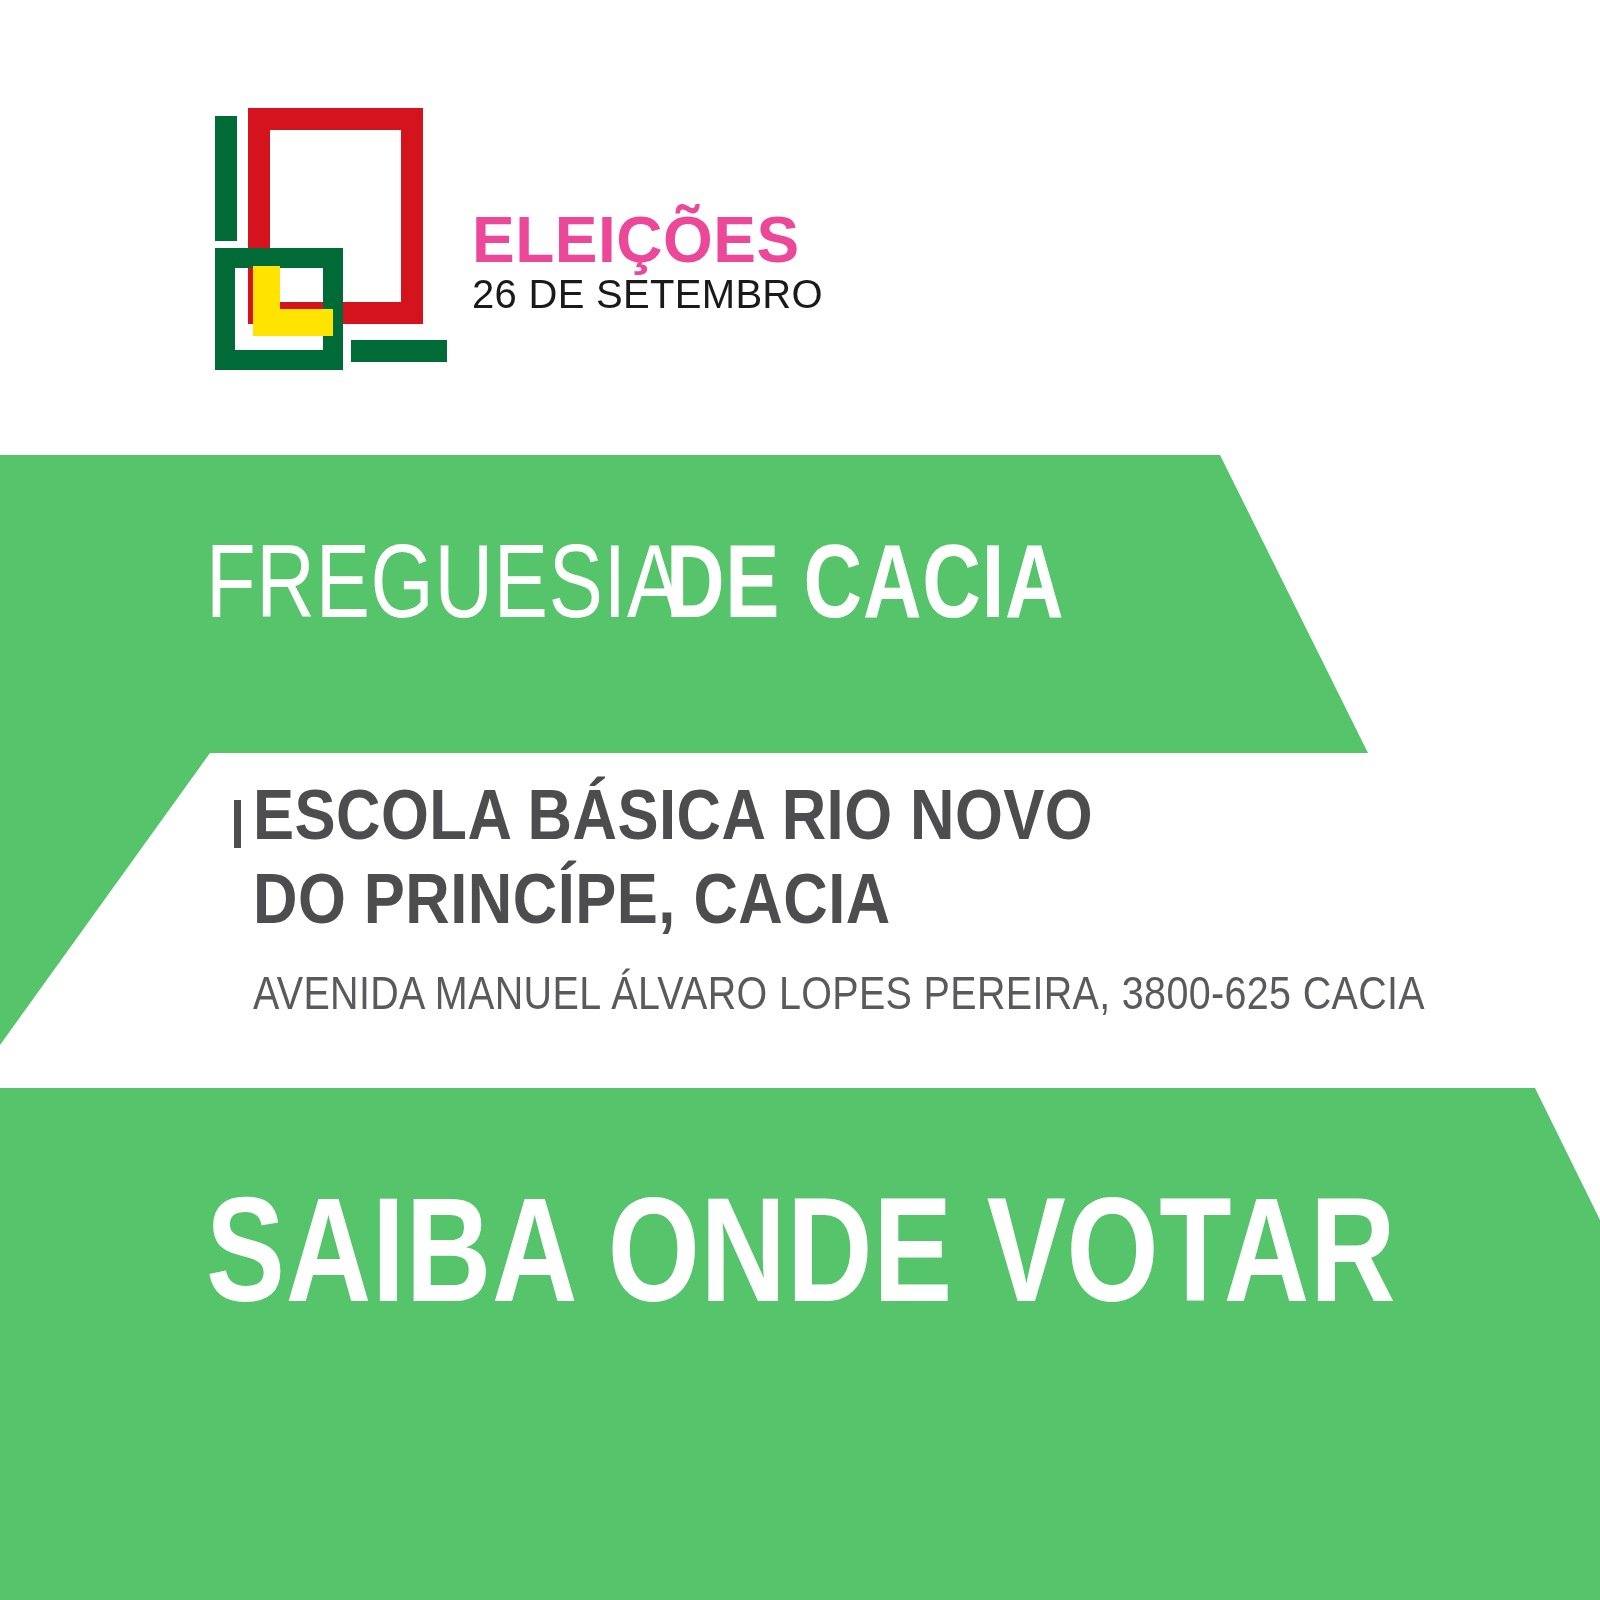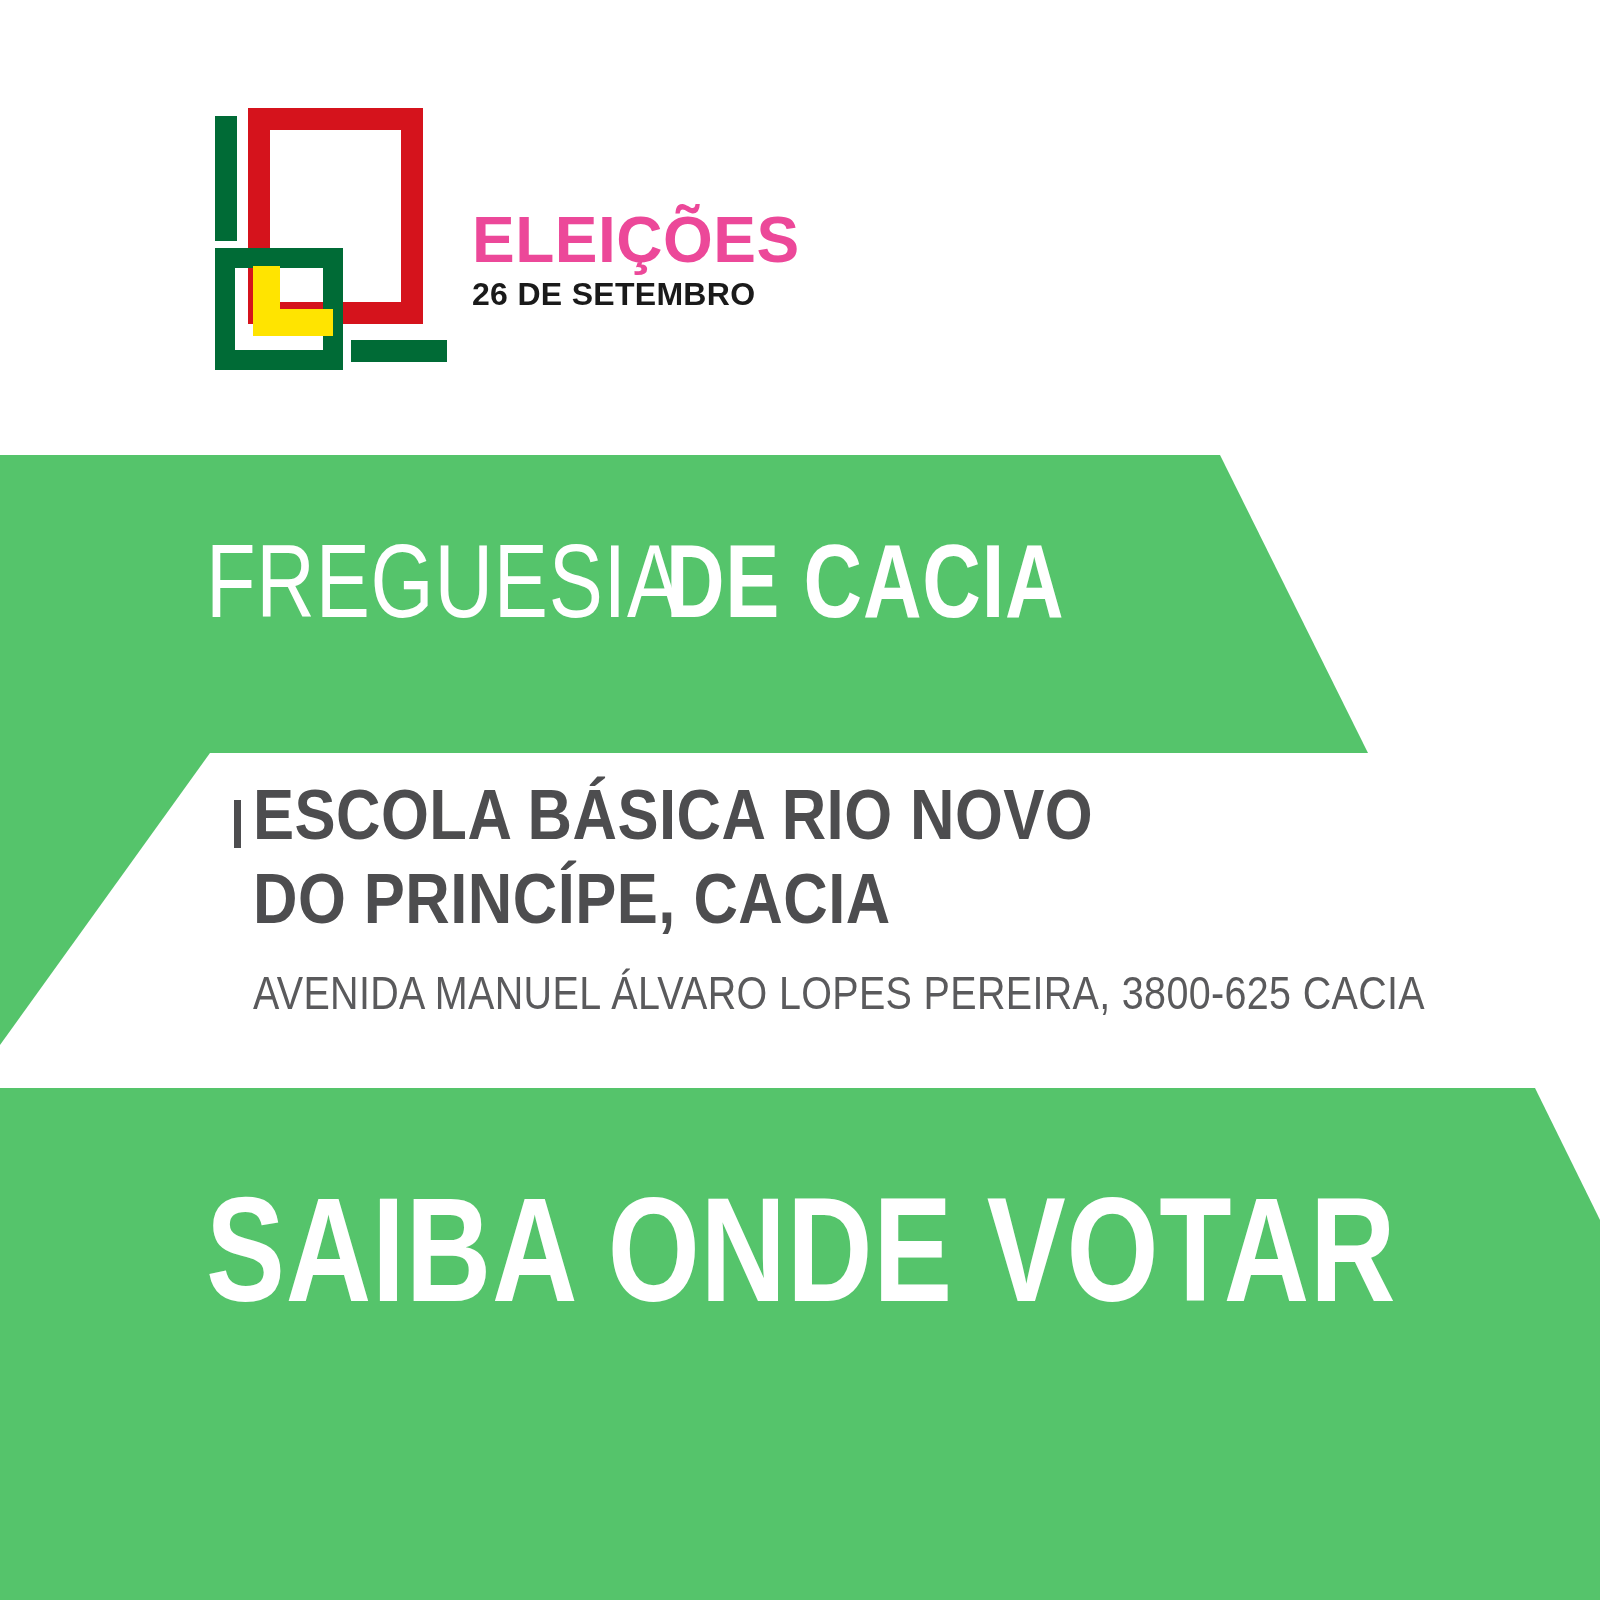--- a/index.html
+++ b/index.html
@@ -87,22 +87,22 @@
     font-family: "Liberation Sans", sans-serif;
     font-weight: 700;
     font-size: 64px;
     letter-spacing: 0.5px;
     color: #ec4899;
     line-height: 56px;
     white-space: nowrap;
   }
   .logo-line-3 {
     font-family: "Liberation Sans", sans-serif;
-    font-weight: 700;
-    font-size: 32px;
+    font-weight: 400;
+    font-size: 40px;
     letter-spacing: 0.3px;
     color: #1a1a1a;
     line-height: 44px;
     margin-top: 4px;
     white-space: nowrap;
   }
 
   
   #banner-top {
     position: absolute;

